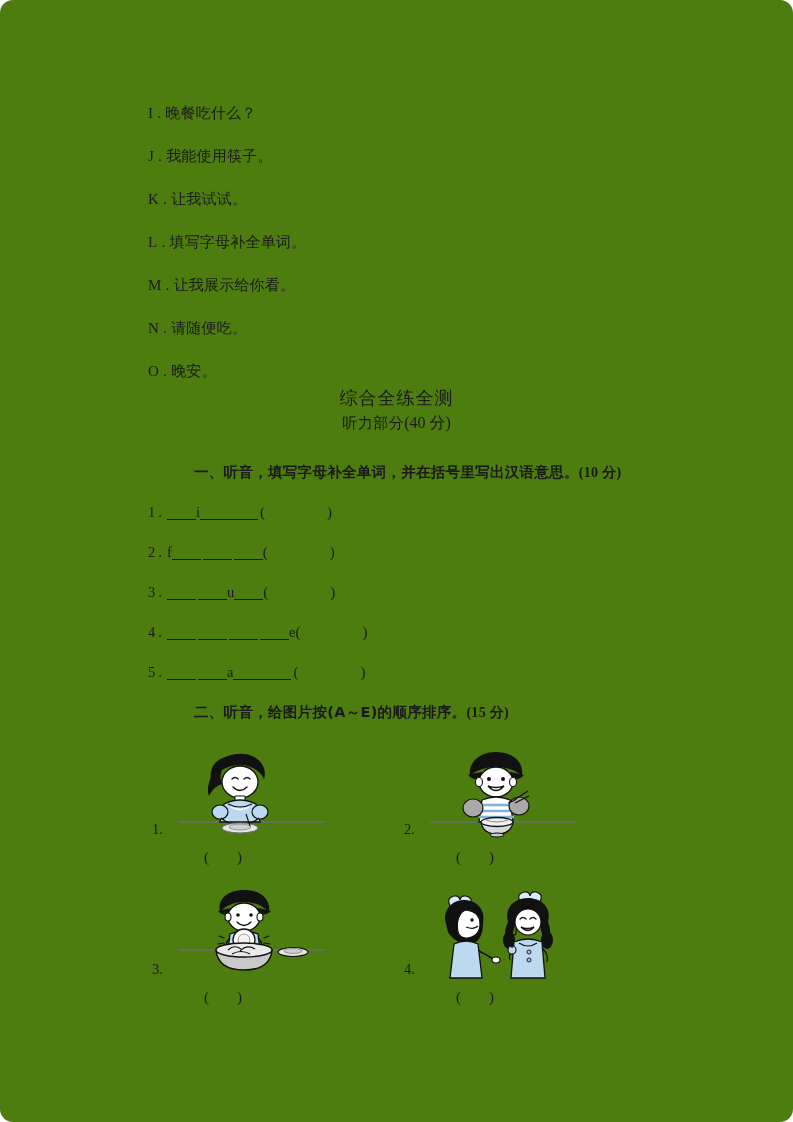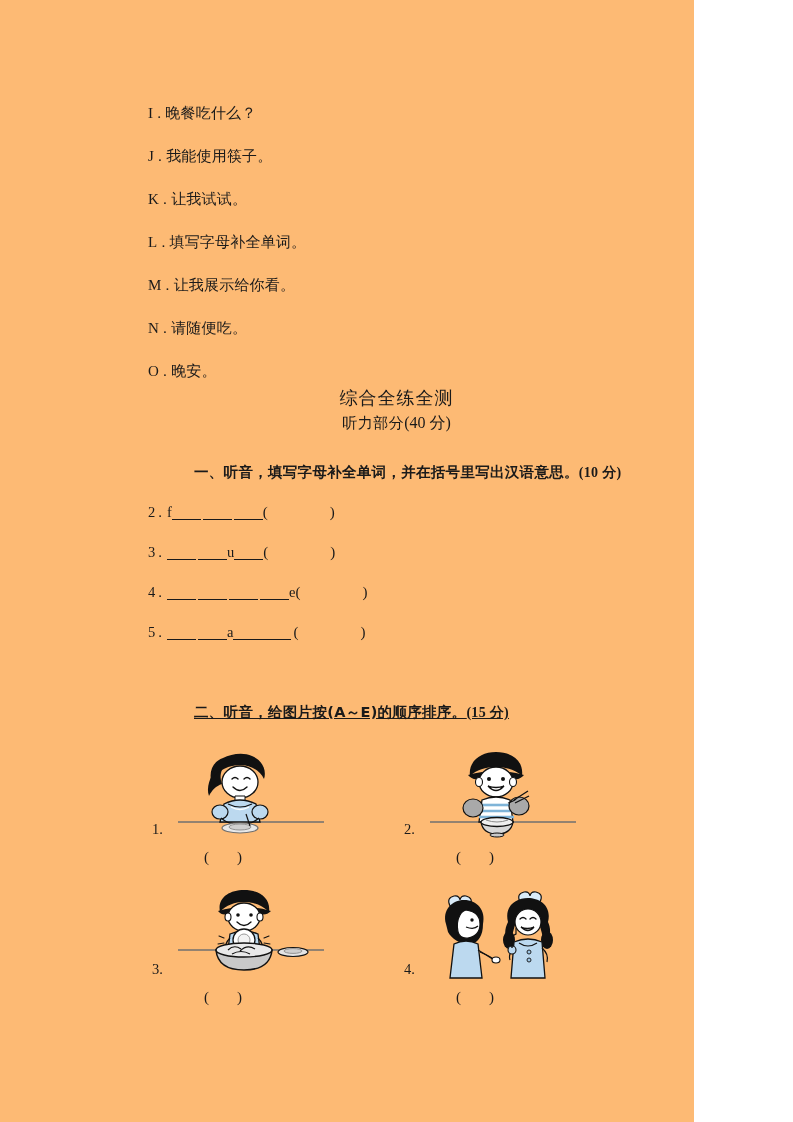--- a/index.html
+++ b/index.html
@@ -12,23 +12,24 @@
     height: 1122px;
     position: relative;
     font-family: "Liberation Serif", "DejaVu Serif", serif;
     color: #1a1a1a;
     overflow: hidden;
   }
 
   .page {
     position: absolute;
     left: 0; top: 0;
-    width: 694px;
+    width: 793px;
     height: 1122px;
-    background: #fdba74;
+    background: #4d7c0f;
+    border-radius: 13px;
   }
 
   
   .letter-list {
     position: absolute;
     left: 148px;
     top: 103px;
     width: 560px;
   }
   .letter-line {
@@ -85,21 +86,21 @@
     letter-spacing: 0.3px;
     white-space: nowrap;
     margin-left: 46px;
   }
   .section-heading .pts {
     font-family: "Liberation Serif", "DejaVu Serif", serif;
     font-weight: bold;
     font-size: 14px;
   }
   #heading-one { top: 463px; }
-  #heading-two { top: 703px; text-decoration: underline; }
+  #heading-two { top: 703px; }
 
   
   .blank-items {
     position: absolute;
     left: 148px;
     top: 502px;
     width: 420px;
   }
   .blank-row {
     font-size: 15px;
@@ -209,20 +210,23 @@
 
   <div class="title-block">
     <div class="exam-title">综合全练全测</div>
     <div class="exam-subtitle"><span>听力部分</span><span class="pts">(40 分)</span></div>
   </div>
 
   <div class="section-heading" id="heading-one"><span>一、听音，填写字母补全单词，并在括号里写出汉语意思。</span><span class="pts">(10 分)</span></div>
 
   <div class="blank-items">
 
+    <div class="blank-row">
+      <span class="row-num">1</span><span class="row-dot">.</span><span class="blk tight"></span><span class="gl">i</span><span class="blk tight"></span><span class="blk"></span><span class="paren-open">(</span><span class="paren-gap"></span><span class="paren-close">)</span>
+    </div>
 
     <div class="blank-row">
       <span class="row-num">2</span><span class="row-dot">.</span><span class="gl">f</span><span class="blk"></span><span class="blk"></span><span class="blk tight"></span><span class="paren-open">(</span><span class="paren-gap"></span><span class="paren-close">)</span>
     </div>
 
     <div class="blank-row">
       <span class="row-num">3</span><span class="row-dot">.</span><span class="blk"></span><span class="blk tight"></span><span class="gl">u</span><span class="blk tight"></span><span class="paren-open">(</span><span class="paren-gap"></span><span class="paren-close">)</span>
     </div>
 
     <div class="blank-row">

